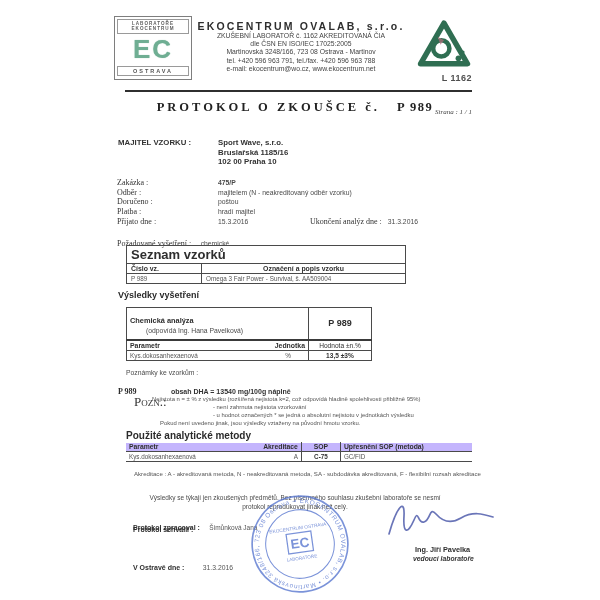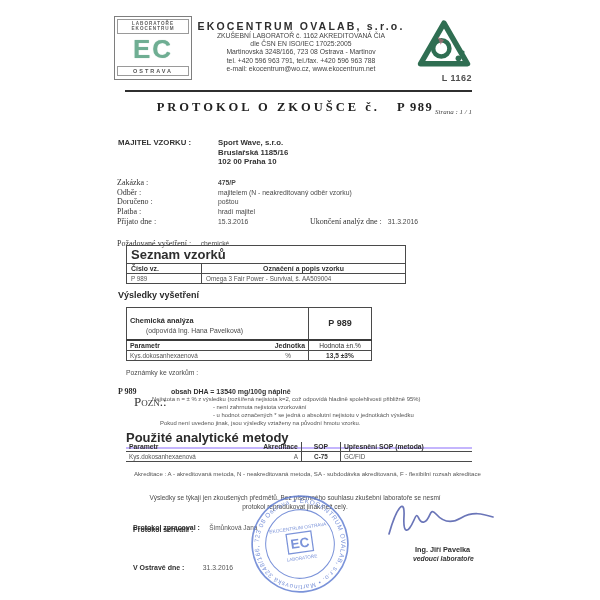--- a/index.html
+++ b/index.html
@@ -79,22 +79,22 @@
   .note-sample{left:118px;top:380px;}
   .note-sample .sid{font-family:"Liberation Serif",serif;font-weight:bold;font-size:8px;color:#2e2e2e;}
   .note-sample .stext{font-size:7px;font-weight:bold;color:#333;margin-left:30px;}
   .pozn-label{left:134px;top:394px;font-family:"Liberation Serif",serif;font-size:13px;color:#333;font-variant:small-caps;}
   .pozn1{left:152px;top:396px;font-size:5.9px;color:#555;}
   .pozn2{left:213px;top:404px;font-size:5.9px;color:#555;}
   .pozn3{left:213px;top:412px;font-size:5.9px;color:#555;}
   .pozn4{left:160px;top:420px;font-size:5.9px;color:#555;}
 
   
-  .met-heading{left:126px;top:430px;width:346px;font-size:13px;font-weight:bold;color:#2b2b2b;
-               border-bottom:2px solid #c4b5fd;padding-bottom:2px;box-sizing:border-box;}
+  .met-heading{left:126px;top:430px;width:346px;font-size:10px;font-weight:bold;color:#2b2b2b;
+               border-bottom:8px solid #c4b5fd;padding-bottom:2px;box-sizing:border-box;}
   .methods{left:126px;top:442px;width:346px;}
   .methods td{padding:1px 3px;border-bottom:1px solid #4a4a4a;}
   .methods .hrow td{font-size:6.8px;font-weight:bold;color:#2e2e2e;}
   .methods .drow td{font-size:6.3px;color:#555;}
   .methods .c-acc{width:58px;text-align:right;}
   .methods .c-sop{width:32px;text-align:center;border-left:1px solid #4a4a4a;border-right:1px solid #4a4a4a;}
   .methods .drow .c-sop{font-weight:bold;color:#333;}
   .legend{left:134px;top:470px;font-size:6.1px;color:#555;}
 
   

